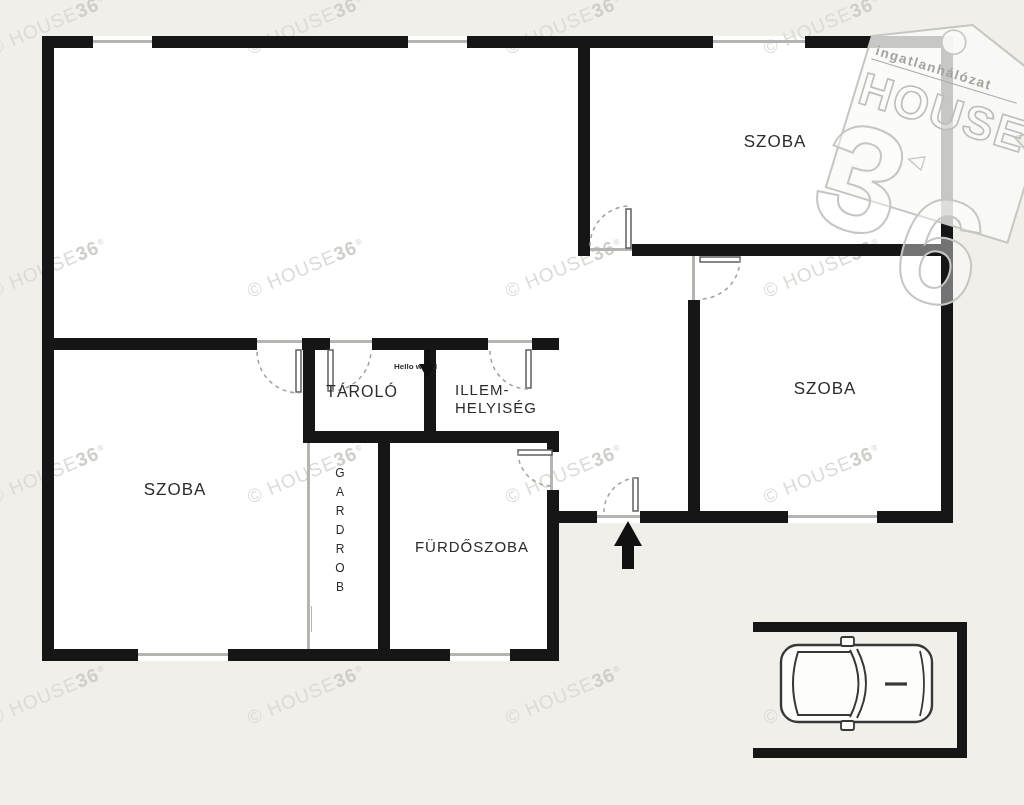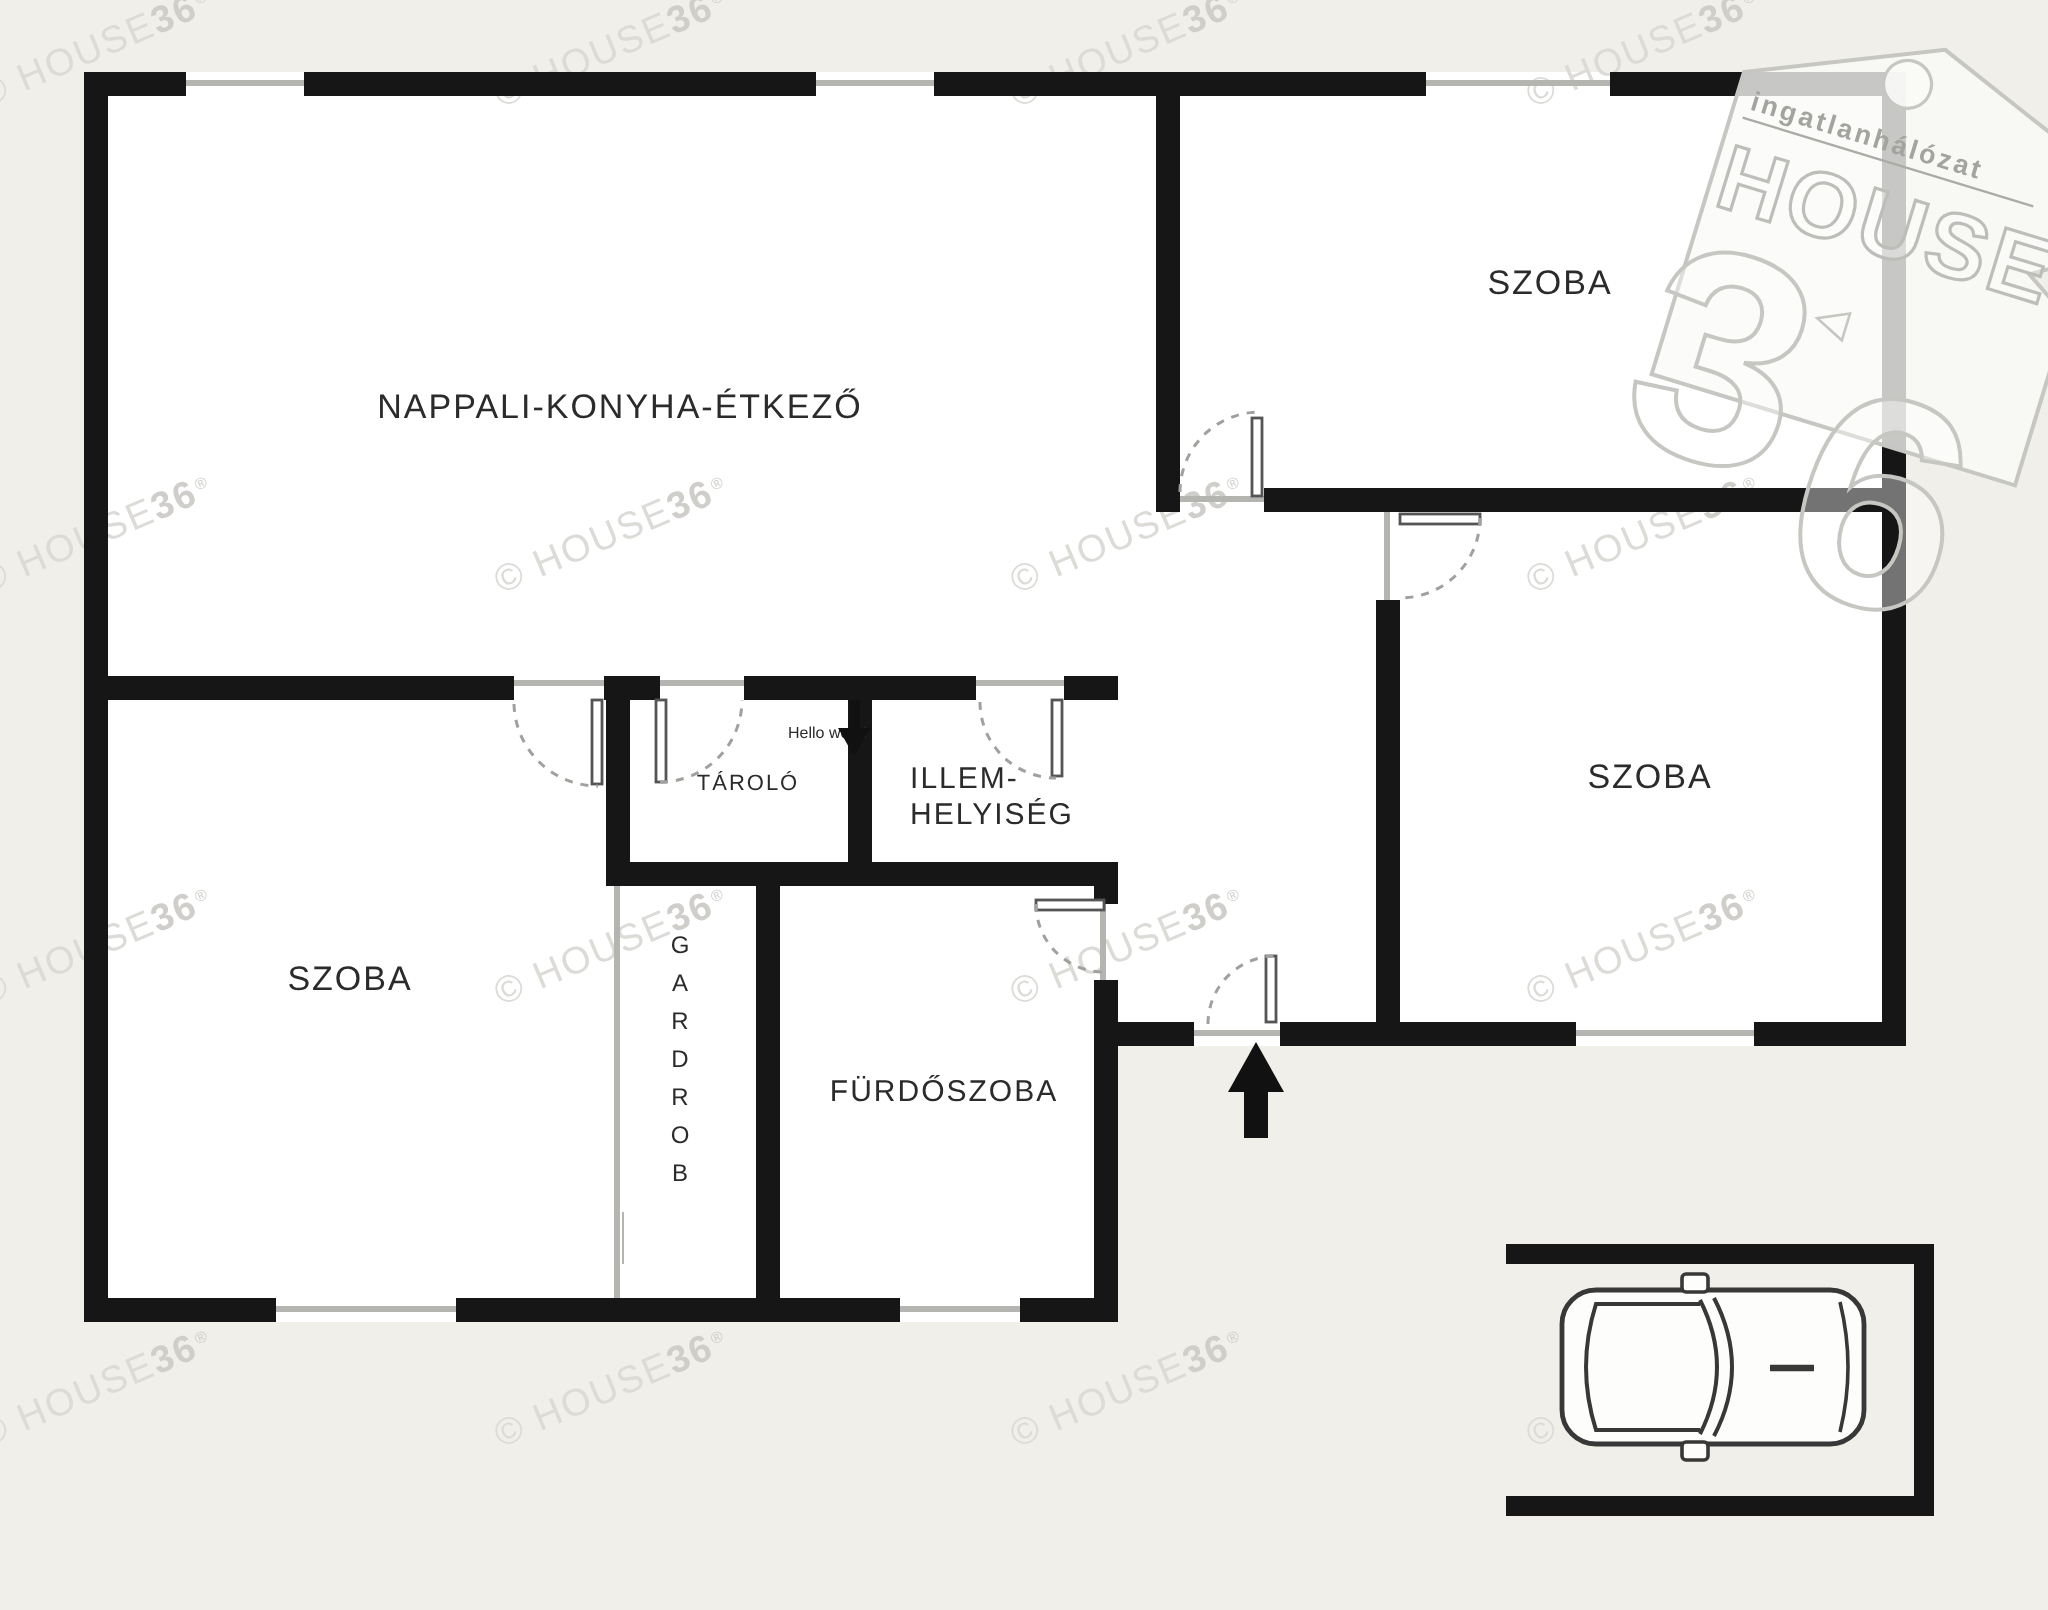--- a/index.html
+++ b/index.html
@@ -14,21 +14,21 @@
   .w{position:absolute;background:var(--wall);z-index:3;}
   .t{position:absolute;background:var(--win);z-index:3;}
   .wm{position:absolute;z-index:2;width:160px;height:30px;display:flex;align-items:center;justify-content:center;
       transform:rotate(-23deg);font-size:19px;color:var(--wm);white-space:nowrap;letter-spacing:1px;}
   .wm b{color:var(--wm-bold);font-weight:bold;}
   .wm sup{font-size:8px;color:var(--wm-bold);margin-left:1px;transform:translateY(-4px);}
   .lbl{position:absolute;z-index:5;color:var(--label);font-size:17px;letter-spacing:1px;
        transform:translate(-50%,-50%);white-space:nowrap;}
   .lbl.small{font-size:15px;}
   .lbl.vert{writing-mode:vertical-lr;text-orientation:upright;font-size:12px;letter-spacing:5px;white-space:normal;}
-  .lbl.tiny{font-size:8px;font-weight:normal;letter-spacing:0;transform:none;}
+  .lbl.tiny{font-size:8px;font-weight:bold;letter-spacing:0;transform:none;}
   svg.overlay{position:absolute;left:0;top:0;z-index:4;pointer-events:none;}
   .arrow-up{position:absolute;z-index:5;}
   .arrow-up .head{position:absolute;left:0;top:0;width:0;height:0;
       border-left:14px solid transparent;border-right:14px solid transparent;border-bottom:25px solid #111;}
   .arrow-up .stem{position:absolute;left:8px;top:23px;width:12px;height:25px;background:#111;}
   .arrow-down{position:absolute;z-index:6;}
   .arrow-down .stem{position:absolute;left:6px;top:0;width:5px;height:16px;background:#111;}
   .arrow-down .head{position:absolute;left:0;top:14px;width:0;height:0;
       border-left:8px solid transparent;border-right:8px solid transparent;border-top:14px solid #111;}
 </style>
@@ -217,25 +217,24 @@
       <circle cx="80" cy="-18" r="12" fill="rgba(250,250,247,0.9)" stroke="#c6c6c2" stroke-width="1.6"></circle>
       <text x="8" y="17" font-size="13.5" font-weight="bold" letter-spacing="1.5" fill="#a3a39f" font-family="Liberation Sans, sans-serif">ingatlanhálózat</text>
       <line x1="6" y1="22" x2="158" y2="22" stroke="#ababa7" stroke-width="1.2"></line>
       <text x="4" y="68" font-size="46" font-weight="bold" letter-spacing="2" fill="rgba(255,255,255,0.35)" stroke="#bdbdb9" stroke-width="1.6" font-family="Liberation Sans, sans-serif">HOUSE</text>
       <polygon points="86,100 86,114 71,107" fill="none" stroke="#c6c6c2" stroke-width="1.3"></polygon>
       <text x="-10" y="192" font-size="150" font-weight="bold" fill="rgba(255,255,255,0.40)" stroke="#c6c6c2" stroke-width="2" font-family="Liberation Sans, sans-serif">3</text>
       <text x="86" y="238" font-size="150" font-weight="bold" fill="rgba(255,255,255,0.40)" stroke="#c6c6c2" stroke-width="2" font-family="Liberation Sans, sans-serif">6</text>
     </g>
   </svg>
 
-  <div class="lbl" style="left:310px;top:204px">NAPPALI-KONYHA-ÉTKEZŐ</div>
   <div class="lbl" style="left:775px;top:142px">SZOBA</div>
   <div class="lbl" style="left:825px;top:389px">SZOBA</div>
   <div class="lbl" style="left:175px;top:490px">SZOBA</div>
-  <div class="lbl" style="left:374px;top:392px;font-size:11px">TÁROLÓ</div>
+  <div class="lbl" style="left:362px;top:392px;font-size:16px">TÁROLÓ</div>
   <div class="lbl small" style="left:496px;top:399px;line-height:1.2">
     <div>ILLEM-</div>
     <div>HELYISÉG</div>
   </div>
   <div class="lbl vert" style="left:340px;top:532px">GARDROB</div>
   <div class="lbl small" style="left:472px;top:546px">FÜRDŐSZOBA</div>
 
   <div class="lbl tiny" style="left:394px;top:362px">Hello world</div>
   <div class="arrow-down" style="left:419px;top:350px">
     <div class="stem"></div>

